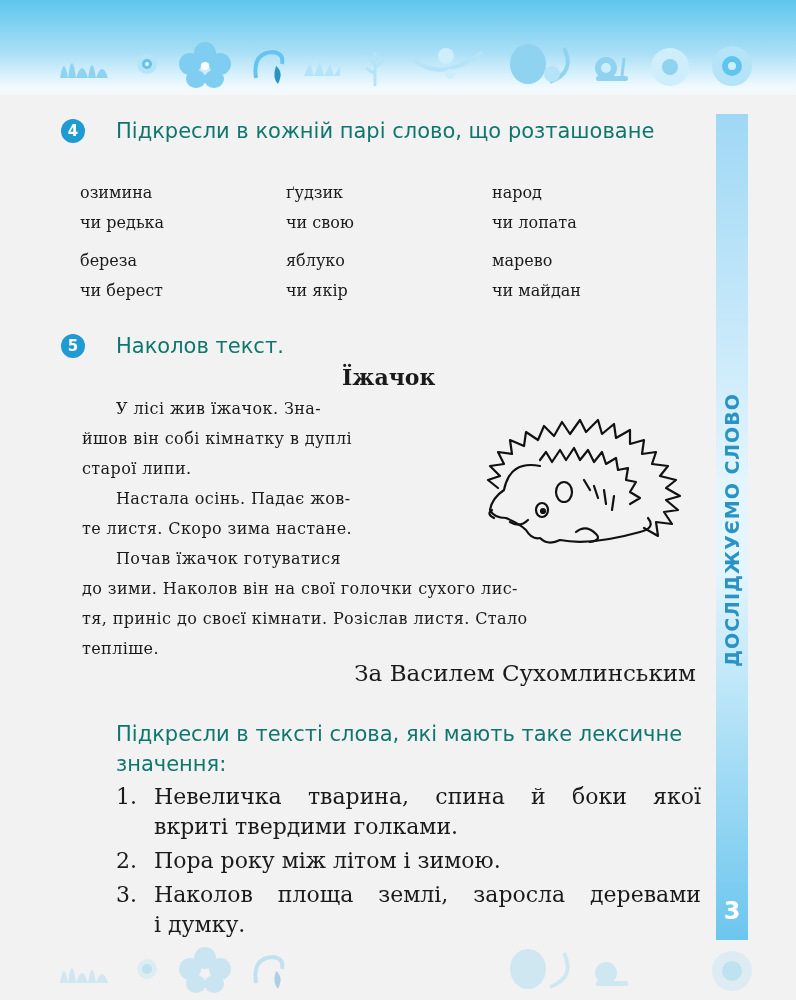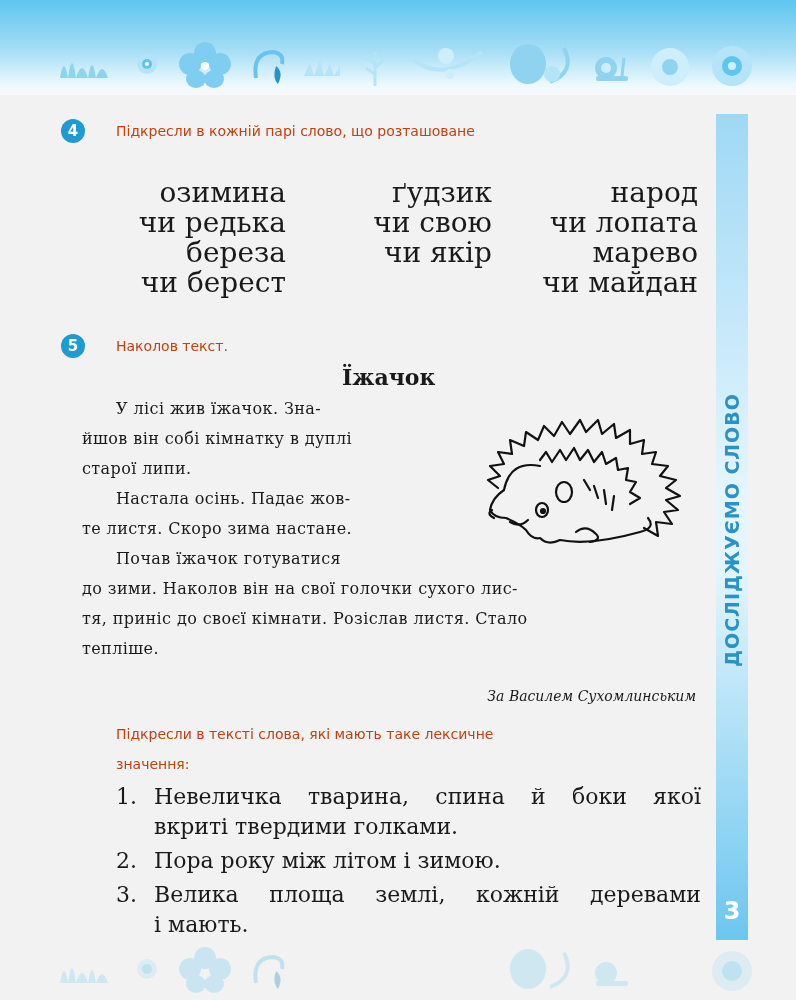--- a/index.html
+++ b/index.html
@@ -7,28 +7,28 @@
   .top-band{position:absolute;left:0;top:0;width:796px;height:95px;background:linear-gradient(#5ec6ee 0%,#a9dff6 55%,#eef9fe 90%,#f6f8f9 100%);}
   .deco-row{position:absolute;left:0;width:796px;height:50px;}
   .deco-row.top{top:38px;}
   .deco-row.bottom{top:943px;opacity:.35;}
   .deco{position:absolute;}
   .sidebar{position:absolute;left:716px;top:114px;width:32px;height:826px;background:linear-gradient(#9fd8f5 0%,#e4f5fd 45%,#e4f5fd 55%,#6cc6ee 100%);}
   .sidebar-title{position:absolute;left:716px;top:380px;width:32px;height:300px;}
   .sidebar-title span{position:absolute;left:50%;top:50%;transform:translate(-50%,-50%) rotate(-90deg);white-space:nowrap;font-family:"DejaVu Sans",sans-serif;font-weight:bold;font-size:19px;letter-spacing:1px;color:#2a93c6;}
   .page-num{position:absolute;left:716px;top:886px;width:32px;height:50px;text-align:center;font-family:"DejaVu Sans",sans-serif;font-weight:bold;font-size:24px;color:#fff;line-height:50px;}
   .badge{position:absolute;width:24px;height:24px;border-radius:50%;background:#1f9ad3;color:#fff;font-family:"DejaVu Sans",sans-serif;font-size:15px;font-weight:bold;text-align:center;line-height:24px;}
-  .task{position:absolute;font-family:"DejaVu Sans",sans-serif;font-size:14px;line-height:30px;color:#c2410c;}
+  .task{position:absolute;font-family:"DejaVu Sans",sans-serif;font-size:21px;line-height:30px;color:#0f766e;}
   .pairs{position:absolute;left:80px;top:178px;width:620px;}
   .pair-row{display:flex;}
-  .pair-cell{width:206px;text-align:right;font-size:28px;line-height:30px;}
-  .pair-row + .pair-row{}
+  .pair-cell{width:206px;text-align:left;font-size:16px;line-height:30px;}
+  .pair-row + .pair-row{margin-top:8px;}
   .story-title{position:absolute;left:330px;top:364px;font-weight:bold;font-size:22px;margin-left:12px;}
   .story{position:absolute;font-size:16px;line-height:30px;letter-spacing:.4px;white-space:nowrap;}
-  .author{position:absolute;right:100px;top:688px;font-style:italic;font-size:14px;}
+  .author{position:absolute;right:100px;top:660px;font-size:23px;}
   .list{position:absolute;left:116px;top:782px;width:585px;font-size:22px;line-height:30px;}
   .li{display:flex;margin-bottom:4px;}
   .li .n{width:38px;flex:none;}
   .hedgehog{position:absolute;left:480px;top:400px;width:218px;height:152px;}
 </style>
 </head>
 <body>
 
 <div class="top-band"></div>
 
@@ -113,20 +113,21 @@
         <div>народ</div>
         <div>чи лопата</div>
       </div>
   </div>
   <div class="pair-row">
     <div class="pair-cell">
         <div>береза</div>
         <div>чи берест</div>
       </div>
     <div class="pair-cell">
+        <div>яблуко</div>
         <div>чи якір</div>
       </div>
     <div class="pair-cell">
         <div>марево</div>
         <div>чи майдан</div>
       </div>
   </div>
 </div>
 
 <div class="badge" style="left:61px;top:334px">5</div>
@@ -175,22 +176,22 @@
   </div>
   <div class="li">
     <span class="n">2.</span>
     <span style="flex:1">
         <span style="display:block">Пора року між літом і зимою.</span>
       </span>
   </div>
   <div class="li">
     <span class="n">3.</span>
     <span style="flex:1">
-        <span style="display:block;text-align:justify;text-align-last:justify;">Велика площа землі, кожній деревами</span>
-        <span style="display:block">і мають.</span>
+        <span style="display:block;text-align:justify;text-align-last:justify;">Наколов площа землі, заросла деревами</span>
+        <span style="display:block">і думку.</span>
       </span>
   </div>
 </div>
 
 <div class="deco-row bottom">
   <svg class="deco" style="left:58px;top:6px" width="56" height="36">
       <path d="M2 34 Q6 10 10 34 Q14 4 18 34 Q24 14 30 34 Q34 8 38 34 Q44 16 50 34 L54 34 L2 34Z" fill="#8fd3f1"></path>
     </svg>
   <svg class="deco" style="left:136px;top:14px" width="22" height="24">
       <circle cx="11" cy="12" r="10" fill="#b5e3f7"></circle>

